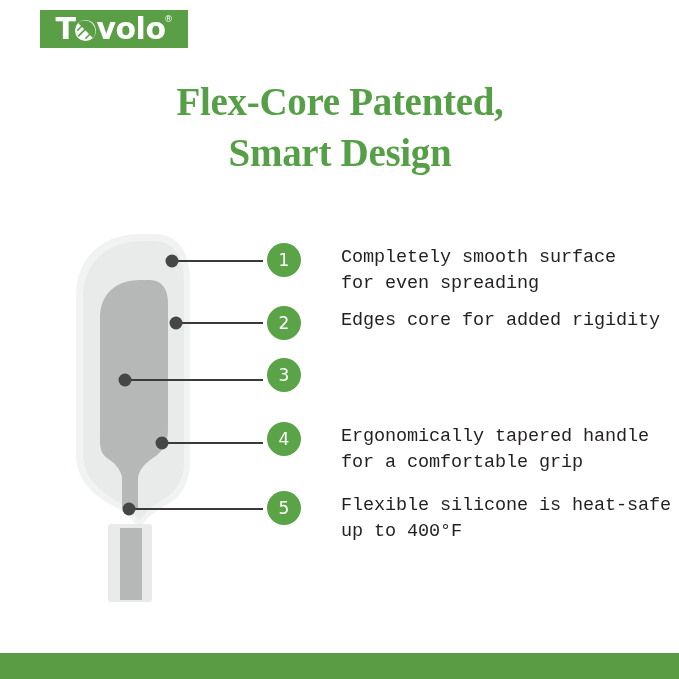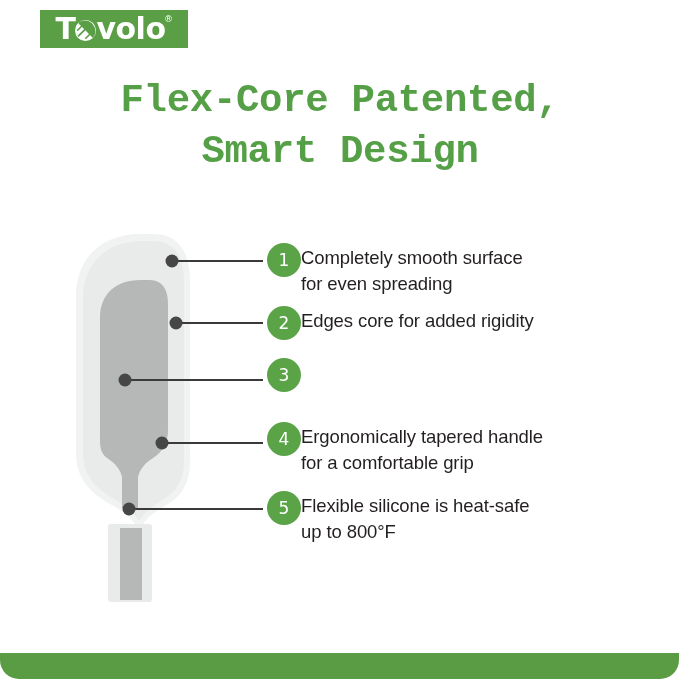--- a/index.html
+++ b/index.html
@@ -9,21 +9,20 @@
   }
   body {
     font-family: "Liberation Sans", sans-serif;
   }
   #canvas {
     position: relative;
     width: 679px;
     height: 679px;
     background: #ffffff;
     overflow: hidden;
-    border-radius: 19px;
   }
 
   
   #brand-logo {
     position: absolute;
     left: 40px;
     top: 10px;
     width: 148px;
     height: 38px;
     background: #5a9e46;
@@ -62,21 +61,21 @@
   .slash-o svg { display: block; }
 
   
   #headline {
     position: absolute;
     left: 60px;
     top: 76px;
     width: 560px;
     text-align: center;
     color: #55a047;
-    font-family: Liberation Mono, monospace;
+    font-family: Liberation Serif, serif;
     font-weight: bold;
     font-size: 39px;
     line-height: 1.32;
     letter-spacing: -0.3px;
   }
   #headline .hl-line { display: block; }
 
   
   #spatula-illustration {
     position: absolute;
@@ -112,22 +111,23 @@
     color: #ffffff;
     font-family: "DejaVu Sans", sans-serif;
     font-size: 17px;
     font-weight: normal;
     display: flex;
     align-items: center;
     justify-content: center;
     line-height: 1;
   }
   .callout-text {
+    margin-left: 40px;
     color: #231f20;
-    font-family: Liberation Sans, sans-serif;
+    font-family: Liberation Mono, monospace;
     font-size: 18.5px;
     line-height: 1.42;
     letter-spacing: -0.1px;
     white-space: pre-line;
     padding-top: 2px;
   }
 
   #callout-1 { left: 267px; top: 243px; }
   #callout-2 { left: 267px; top: 306px; }
   #callout-3 { left: 267px; top: 358px; }
@@ -249,18 +249,18 @@
 
   <div class="callout" id="callout-4">
     <div class="callout-badge">4</div>
     <div class="callout-text">Ergonomically tapered handle
 for a comfortable grip</div>
   </div>
 
   <div class="callout" id="callout-5">
     <div class="callout-badge">5</div>
     <div class="callout-text">Flexible silicone is heat-safe
-up to 800°F</div>
+up to 400°F</div>
   </div>
 
   <div id="footer-bar"></div>
 
 </div>
 
 </body></html>

